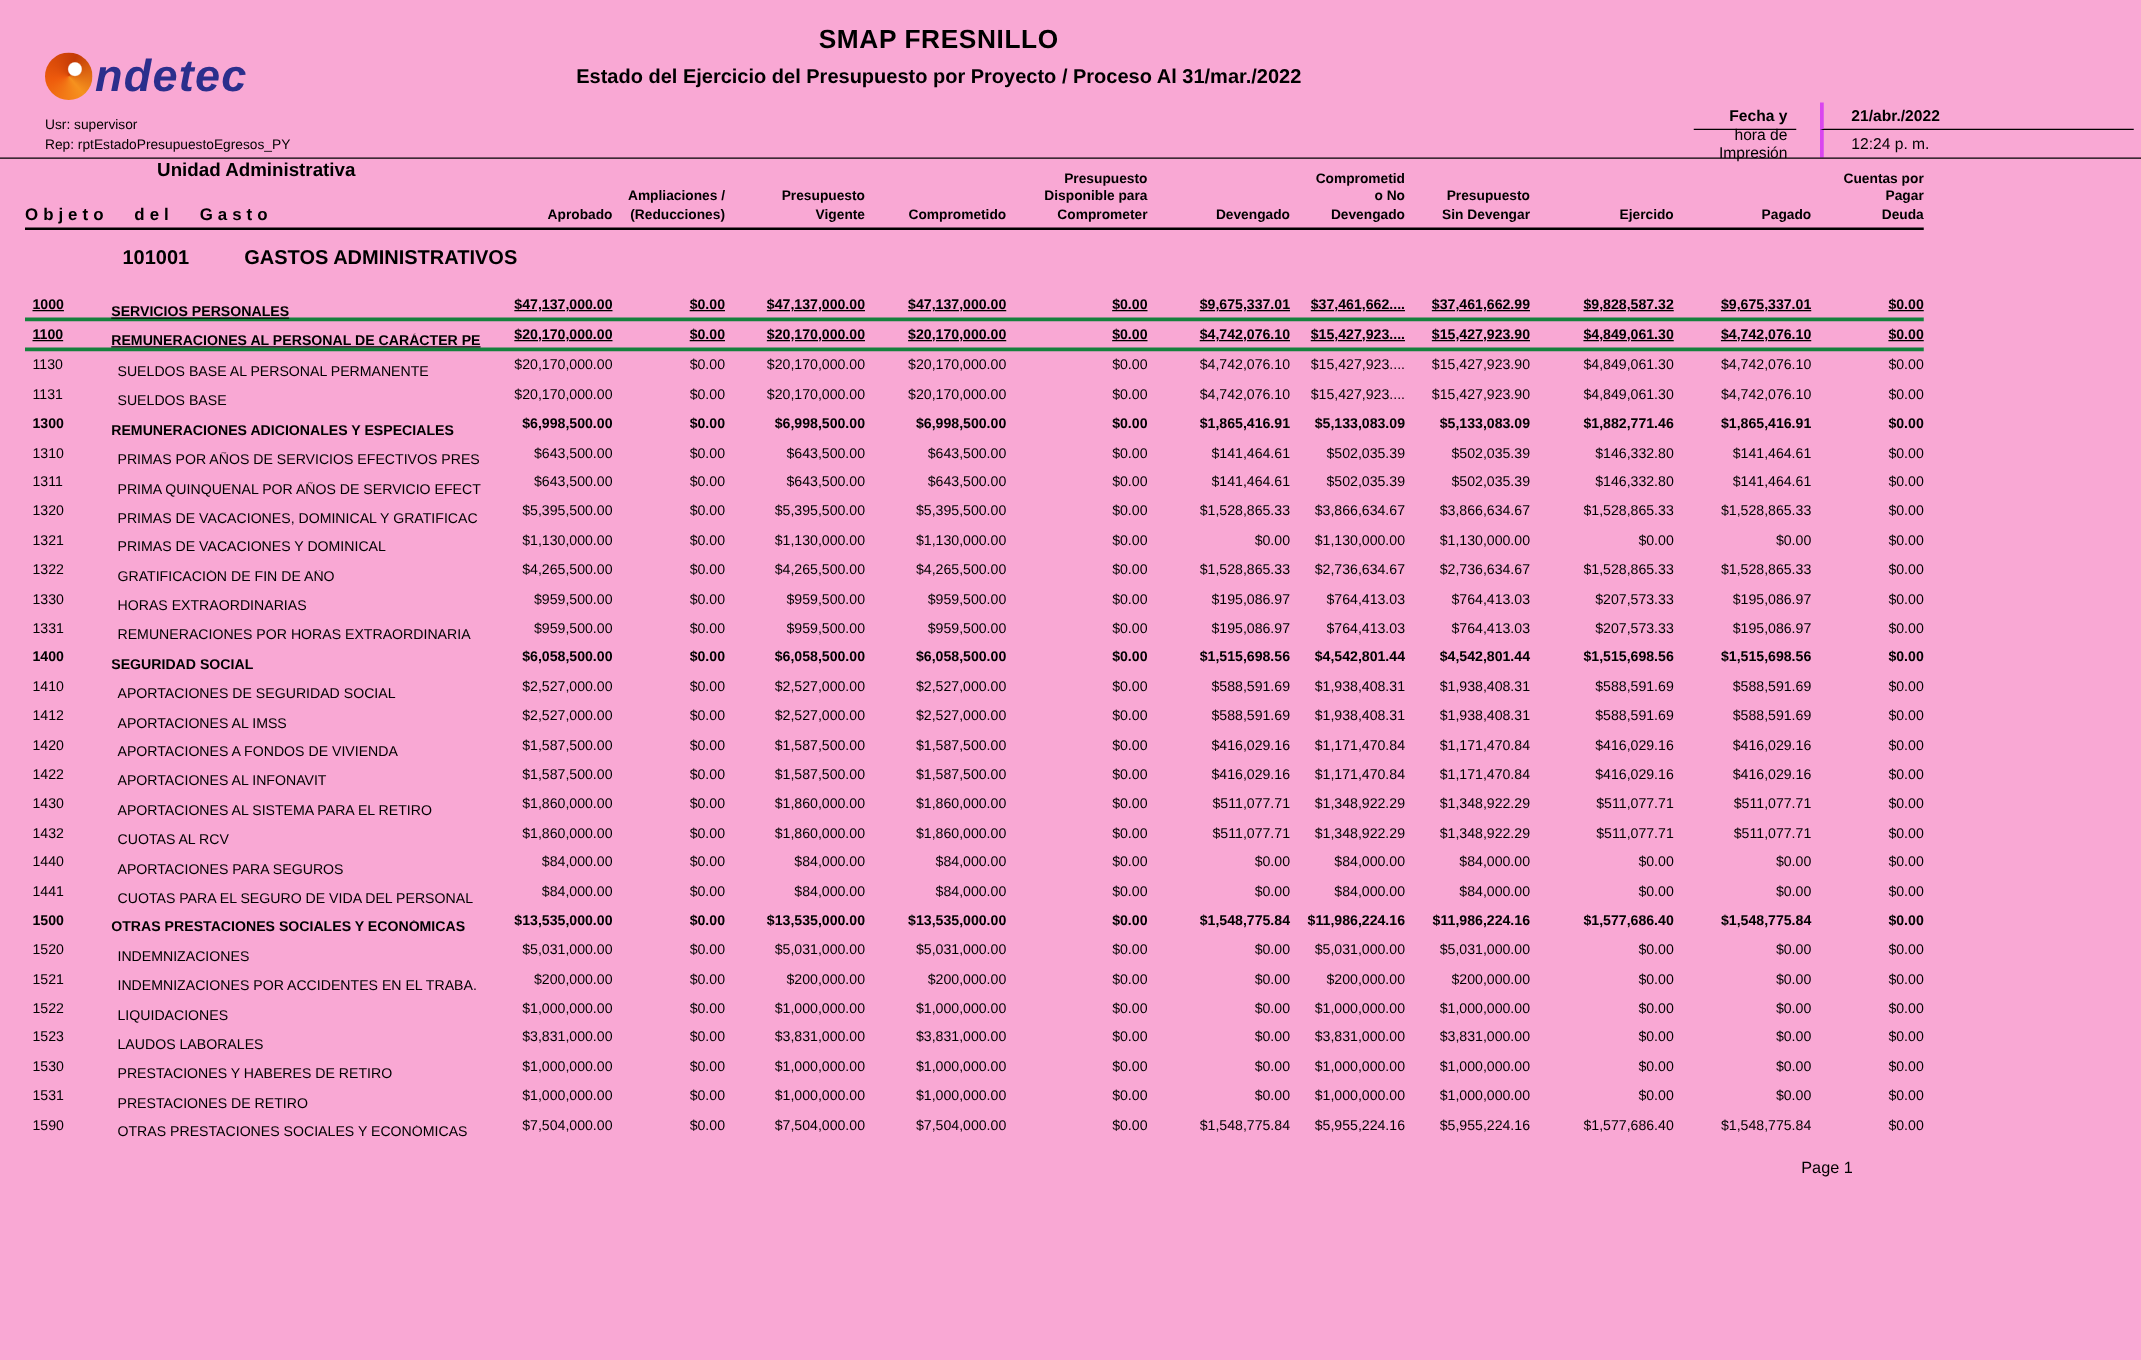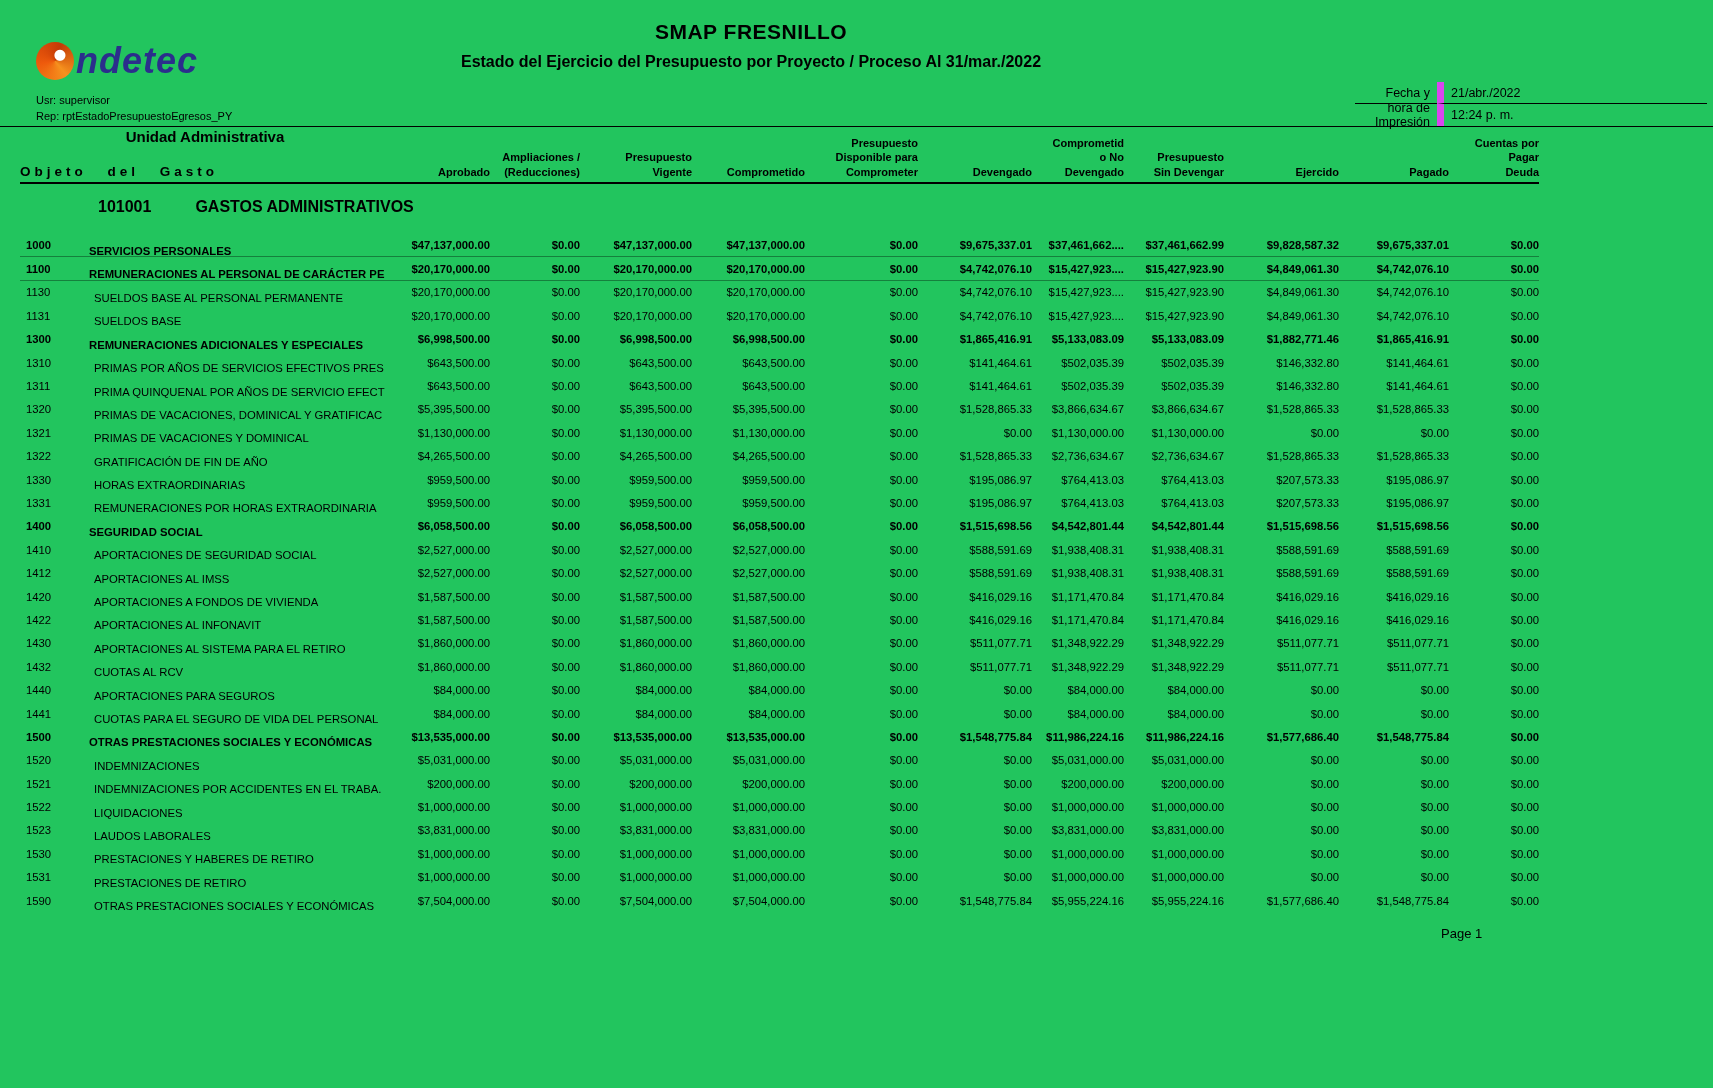--- a/index.html
+++ b/index.html
@@ -1,18 +1,18 @@
 <!DOCTYPE html>
 <html><head>
 <meta charset="utf-8">
 <style>
   * { margin:0; padding:0; box-sizing:border-box; }
   html,body { background:#ffffff; }
   .page {
-    position:relative; width:1713px; height:1088px; background:#22c55e;
+    position:relative; width:1713px; height:1088px; background:#f9a8d4;
     font-family:"Liberation Sans", sans-serif; color:#000; overflow:hidden;
   }
   
   .title-block { position:absolute; top:20px; left:0; width:1502px; text-align:center; }
   .title-main { font-size:21px; font-weight:bold; letter-spacing:0.5px; }
   .title-sub  { font-size:15px; font-weight:bold; margin-top:3px; }
   .title-heading { font-size:16px; font-weight:bold; margin-top:9px; }
 
   .logo { position:absolute; top:42px; left:36px; display:flex; align-items:center; }
   .logo-mark {
@@ -29,43 +29,43 @@
   .meta-rep { top:110px; }
 
   .rule-full { position:absolute; top:126px; left:0; width:1713px; border-top:1px solid #000; }
 
   .datetime-box {
     position:absolute; top:82px; left:1355px; width:352px;
     display:grid; grid-template-columns:82px 1fr; font-size:12.5px;
   }
   .datetime-box .cell { height:22px; display:flex; align-items:center; }
   .datetime-box .lbl { justify-content:flex-end; padding-right:7px; text-align:right; }
-  .datetime-box .val { border-left:7px solid #d946ef; padding-left:7px; }
-  .datetime-box .r1  { border-bottom:1px solid #000; }
+  .datetime-box .val { border-left:3px solid #d946ef; padding-left:22px;margin-left:19px; }
+  .datetime-box .r1  { border-bottom:1px solid #000;font-weight:bold; }
 
   
   .grid-cols {
     display:grid;
     grid-template-columns:68px 302px 100px 90px 112px 113px 113px 114px 92px 100px 115px 110px 90px;
   }
   .col-headers {
     position:absolute; top:128px; left:20px; width:1519px; height:56px;
     align-items:end; border-bottom:2px solid #000; padding-bottom:3px;
   }
   .hdr-first { grid-column:1 / 3; height:100%; display:flex; flex-direction:column; justify-content:space-between; }
   .hdr-unidad { text-align:center; font-size:15px; font-weight:bold; }
   .hdr-objeto { font-size:13.5px; font-weight:bold; letter-spacing:4px; word-spacing:13px; }
   .col-hdr { font-size:11px; font-weight:bold; text-align:right; white-space:pre-line; line-height:1.3; }
 
   .section-row { position:absolute; top:198px; left:98px; display:flex; gap:44px; font-size:16px; font-weight:bold; }
 
   .rows { position:absolute; top:234px; left:20px; width:1519px; }
   .row { height:23.4px; align-items:center; font-size:11.3px; }
   .row.bold { font-weight:bold; }
-  .row.rule { border-bottom:1px solid #15803d; }
+  .row.rule { border-bottom:3px solid #15803d;text-decoration:underline; }
   .cell.code { padding-left:6px; }
   .cell.desc { padding-left:6px; white-space:nowrap; overflow:hidden;margin-top:11px; }
   .row.bold .cell.desc { padding-left:1px; }
   .cell.num { text-align:right; white-space:nowrap; }
 
   .page-num { position:absolute; top:926px; left:1441px; font-size:13px; }
 </style>
 </head>
 <body>
 

